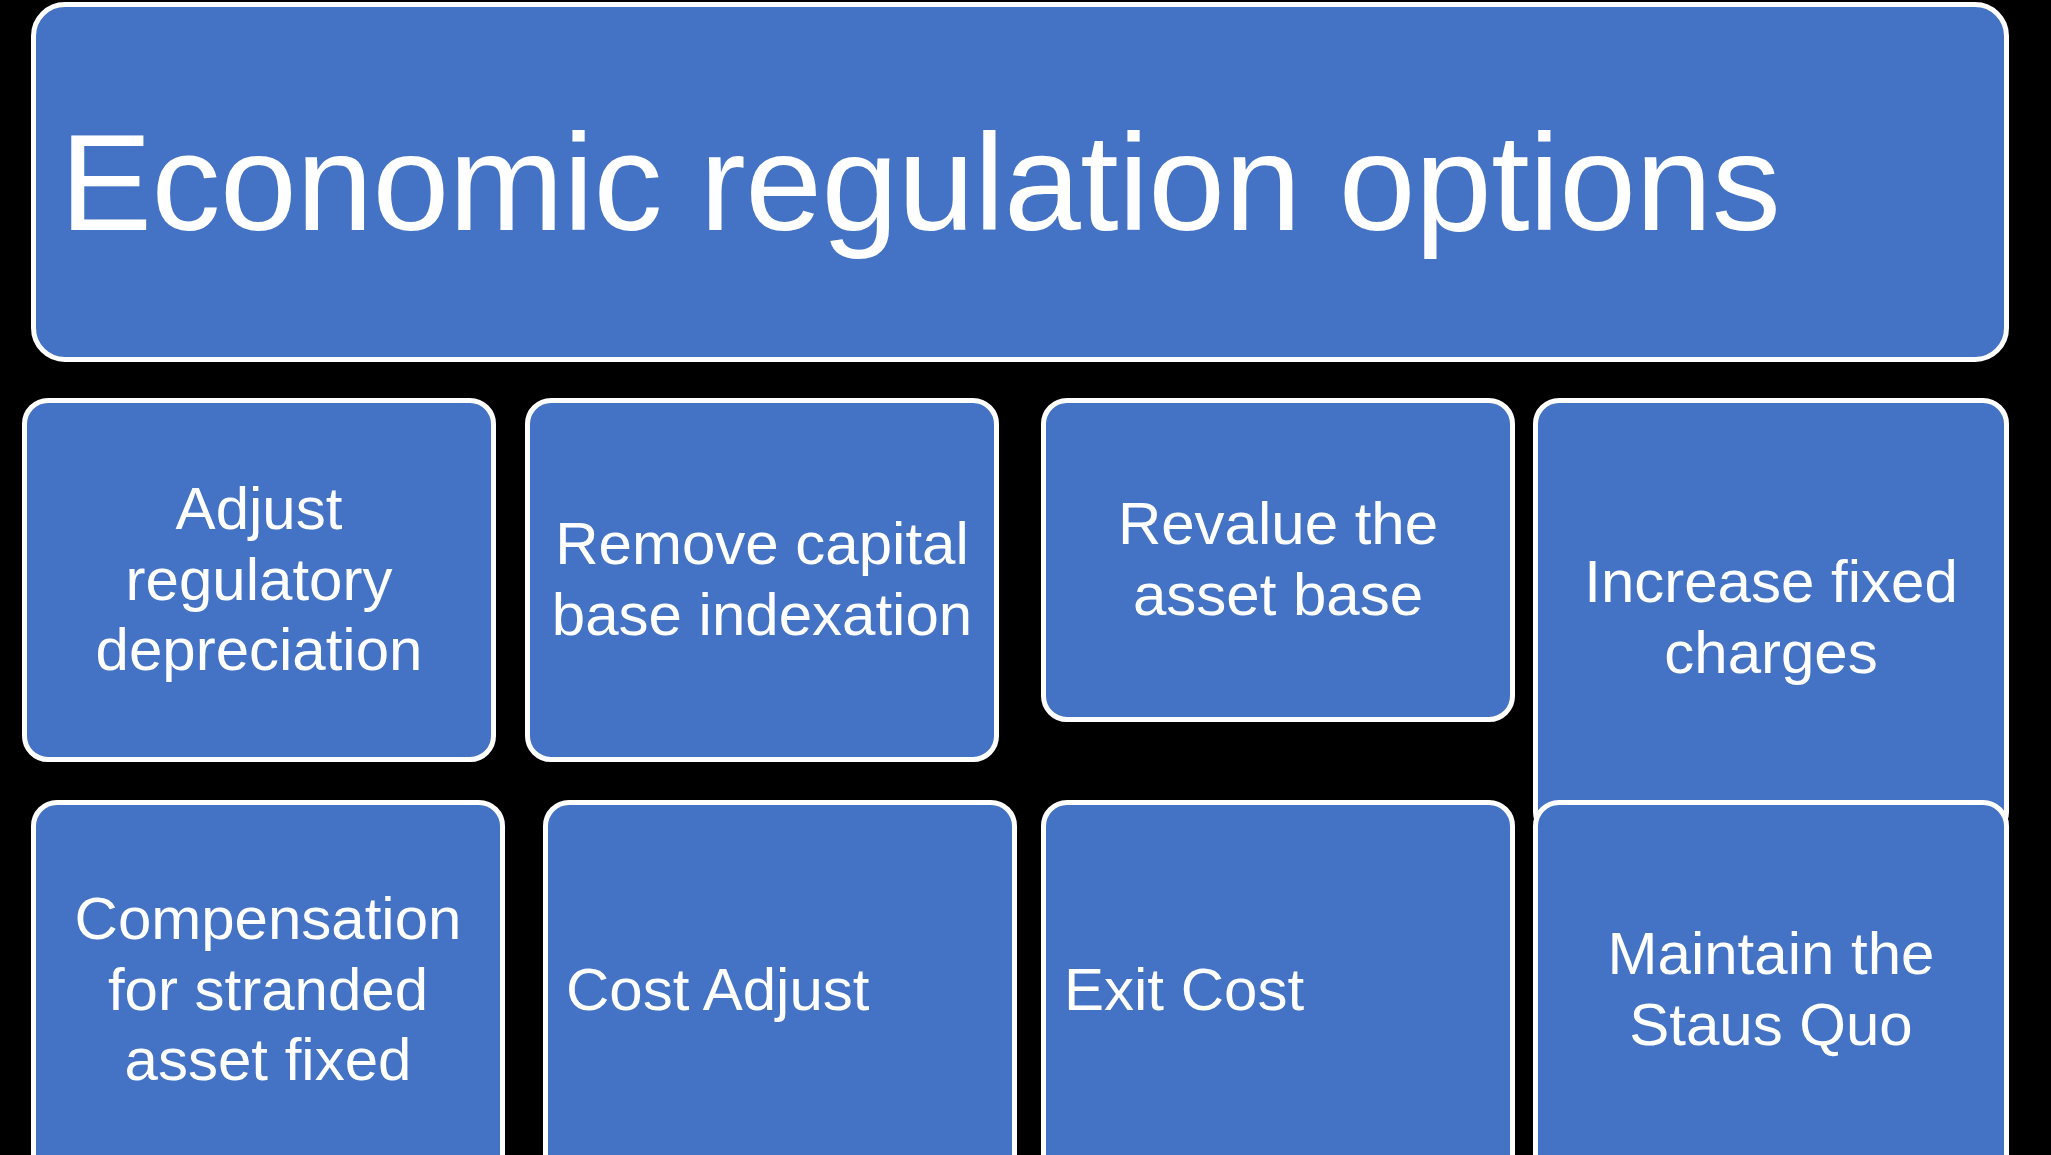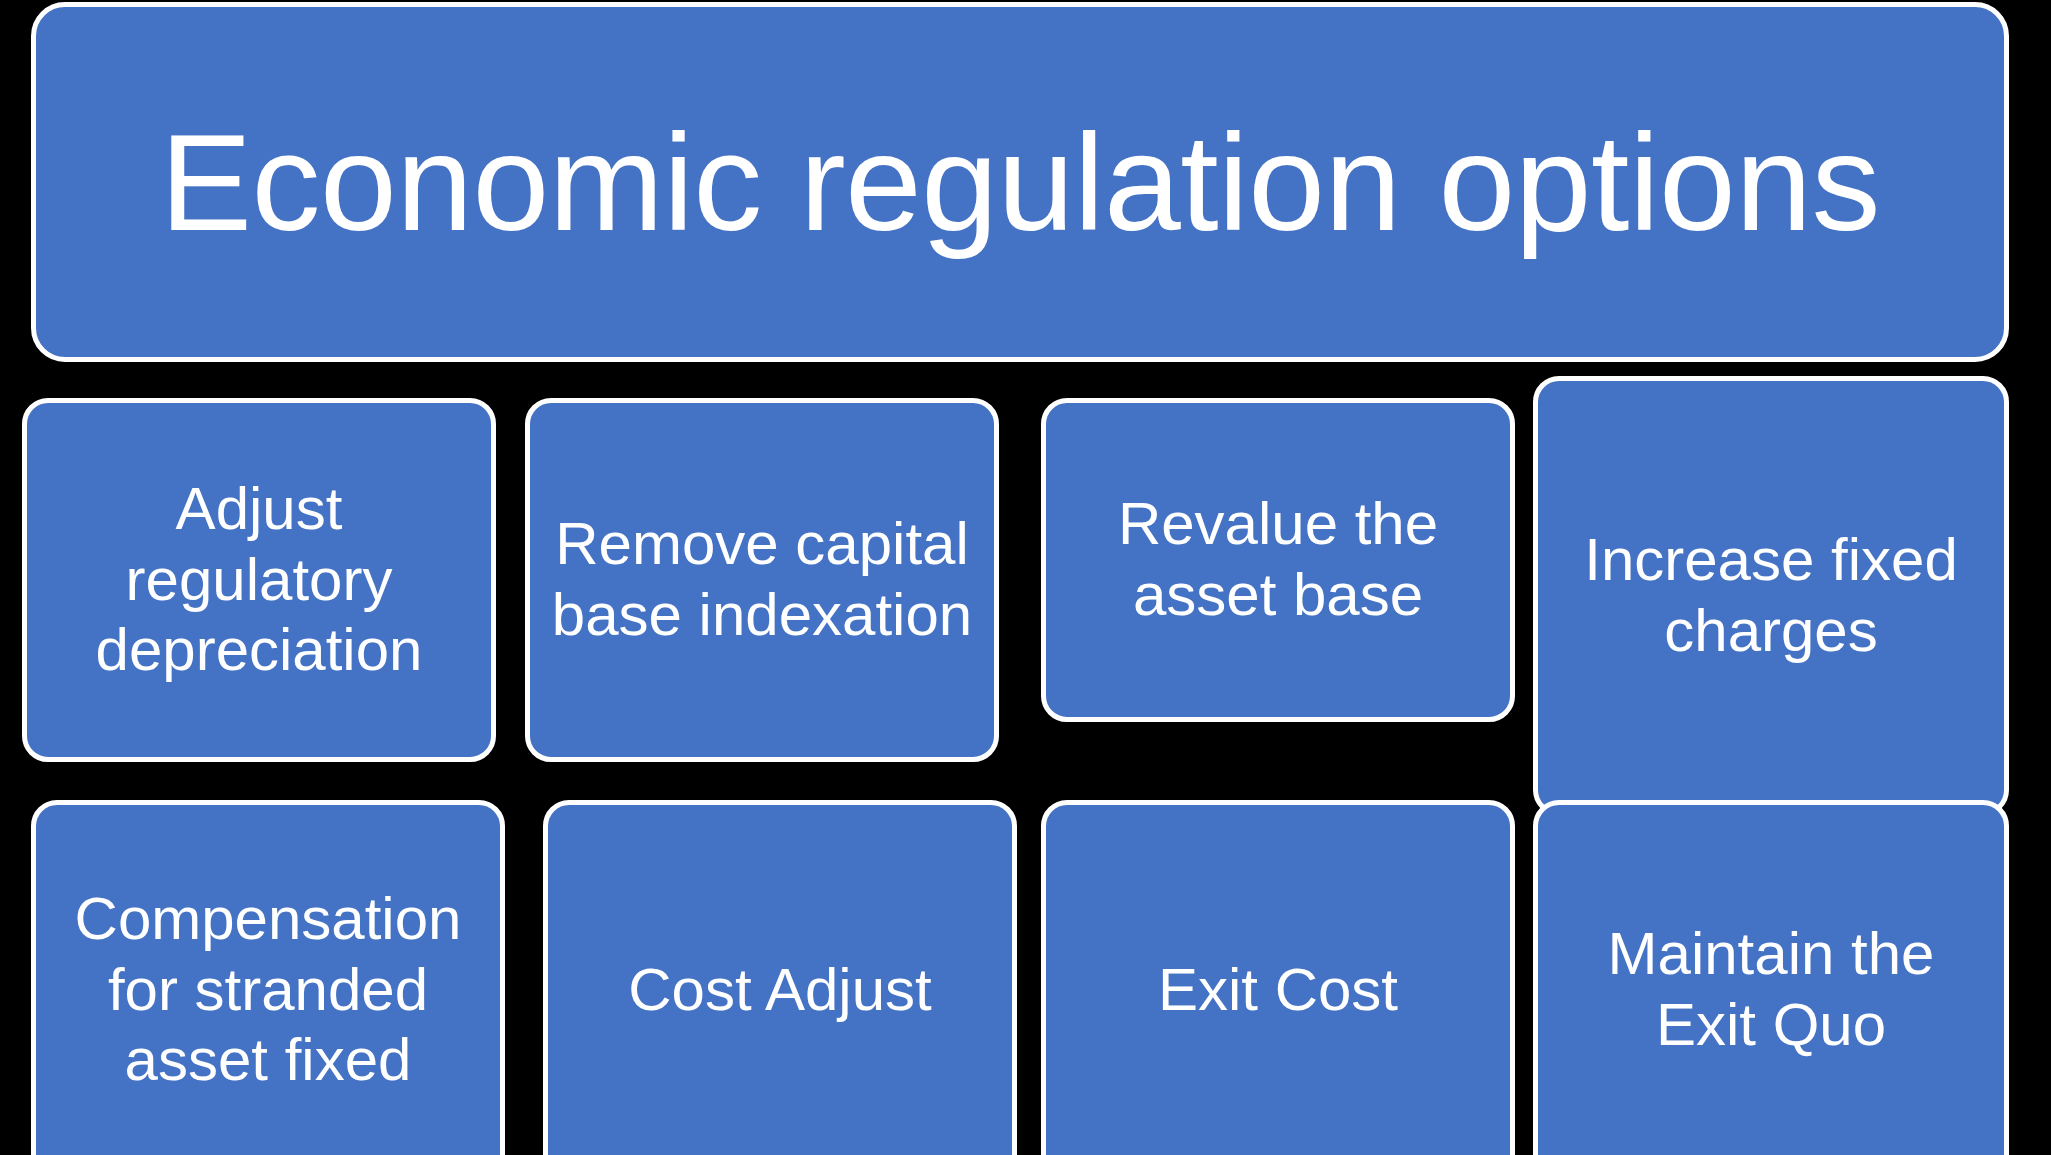--- a/index.html
+++ b/index.html
@@ -22,21 +22,21 @@
   }
 
   .node {
     position: absolute;
     background: #4472C4;
     border: 5px solid #FFFFFF;
     border-radius: 26px;
     box-sizing: border-box;
     display: flex;
     align-items: center;
-    justify-content: center;
+    justify-content: flex-start;
     text-align: center;
     color: #FFFFFF;
     overflow: hidden;
   }
 
   
   #title-node {
     left: 31px;
     top: 2px;
     width: 1978px;
@@ -57,21 +57,21 @@
     line-height: 1.18;
     font-weight: 400;
     padding: 0 18px;
     white-space: pre-line;
   }
 
   
   #node-r1c1 { left: 22px;   top: 398px; width: 474px; height: 364px; }
   #node-r1c2 { left: 525px;  top: 398px; width: 474px; height: 364px; }
   #node-r1c3 { left: 1041px; top: 398px; width: 474px; height: 324px; }
-  #node-r1c4 { left: 1533px; top: 376px; width: 476px; height: 440px; }
+  #node-r1c4 { left: 1533px; top: 398px; width: 476px; height: 440px; }
 
   
   #node-r2c1 { left: 31px;   top: 800px; width: 474px; height: 380px; }
   #node-r2c2 { left: 543px;  top: 800px; width: 474px; height: 380px; }
   #node-r2c3 { left: 1041px; top: 800px; width: 474px; height: 380px; }
   #node-r2c4 { left: 1533px; top: 800px; width: 476px; height: 380px; }
 </style>
 </head>
 <body>
 
@@ -103,16 +103,16 @@
 
   <div id="node-r2c2" class="node option">
     <div class="node-label">Cost Adjust</div>
   </div>
 
   <div id="node-r2c3" class="node option">
     <div class="node-label">Exit Cost</div>
   </div>
 
   <div id="node-r2c4" class="node option">
-    <div class="node-label">Maintain the Exit Quo</div>
+    <div class="node-label">Maintain the Staus Quo</div>
   </div>
 
 </div>
 
 </body></html>

